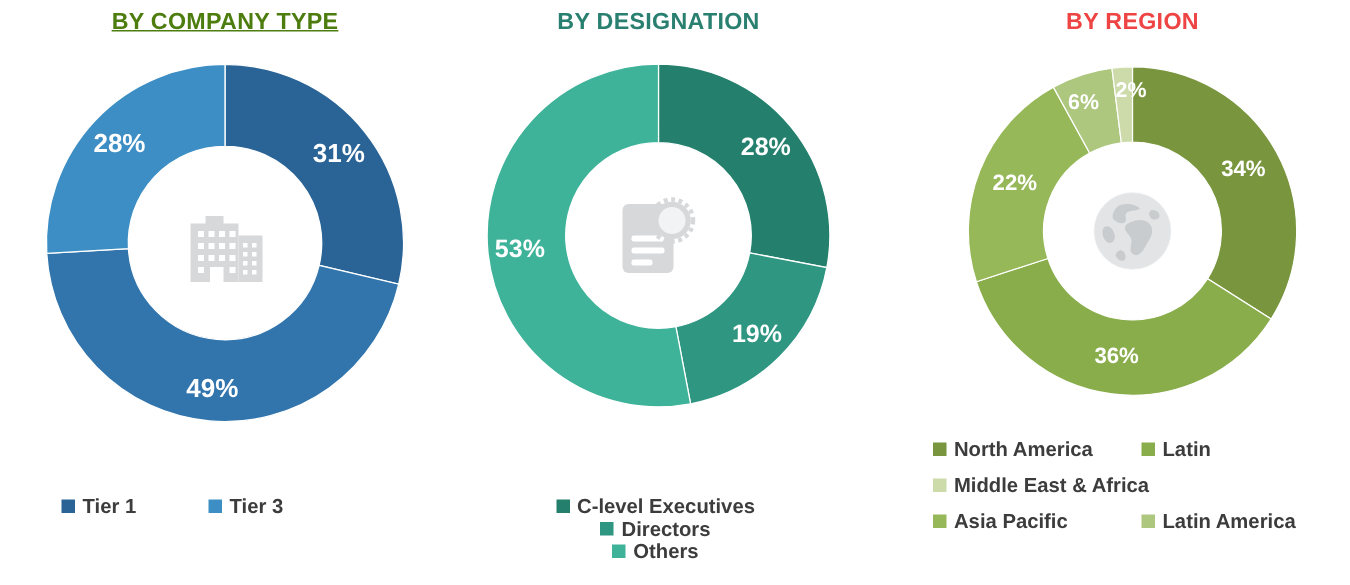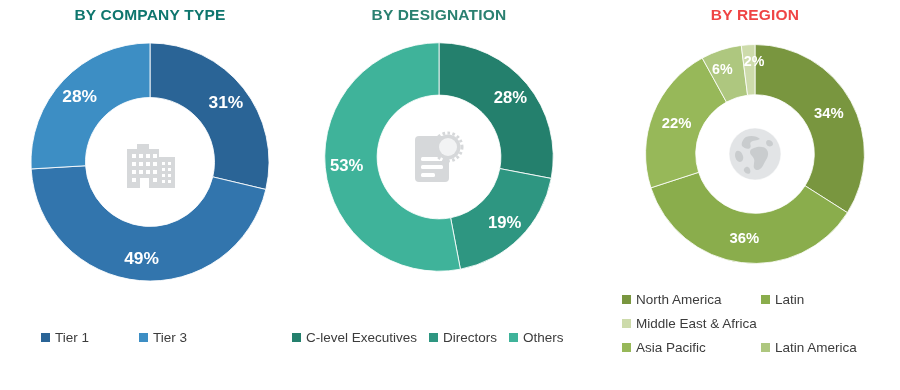--- a/index.html
+++ b/index.html
@@ -28,21 +28,21 @@
   #panel-region { left: 610px; width: 290px; }
 
   .panel-title {
     text-align: center;
     font-size: 15.5px;
     font-weight: bold;
     letter-spacing: 0.2px;
     padding-top: 6px;
     white-space: nowrap;
   }
-  #title-company { color: #0f766e; }
+  #title-company { color: #4d7c0f; text-decoration: underline; }
   #title-designation { color: #2a8070; }
   #title-region { color: #ef4444; }
 
   .donut-wrap {
     position: relative;
     margin: 0 auto;
   }
   #donut-company  { width: 248px; height: 248px; margin-top: 14px; }
   #donut-designation { width: 238px; height: 238px; margin-top: 14px; }
   #donut-region   { width: 228px; height: 228px; margin-top: 16px; }
@@ -65,20 +65,21 @@
 
   .legend {
     position: absolute;
     left: 0;
     width: 100%;
     box-sizing: border-box;
   }
   .legend-row {
     display: flex;
     align-items: center;
+    font-weight: bold;
   }
   .legend-item {
     display: flex;
     align-items: center;
     white-space: nowrap;
   }
   .swatch {
     width: 9px;
     height: 9px;
     margin-right: 5px;
@@ -100,20 +101,21 @@
     padding-left: 14px;
   }
   #legend-company .legend-item { width: 98px; }
 
   #legend-designation {
     top: 330px;
   }
   #legend-designation .legend-row {
     justify-content: flex-start;
     padding-left: 8px;
+    flex-direction: column;
   }
   #legend-designation .legend-item { margin-right: 12px; }
 
   #legend-region {
     top: 292px;
   }
   #legend-region .legend-row {
     padding-left: 12px;
     margin-bottom: 9px;
   }

